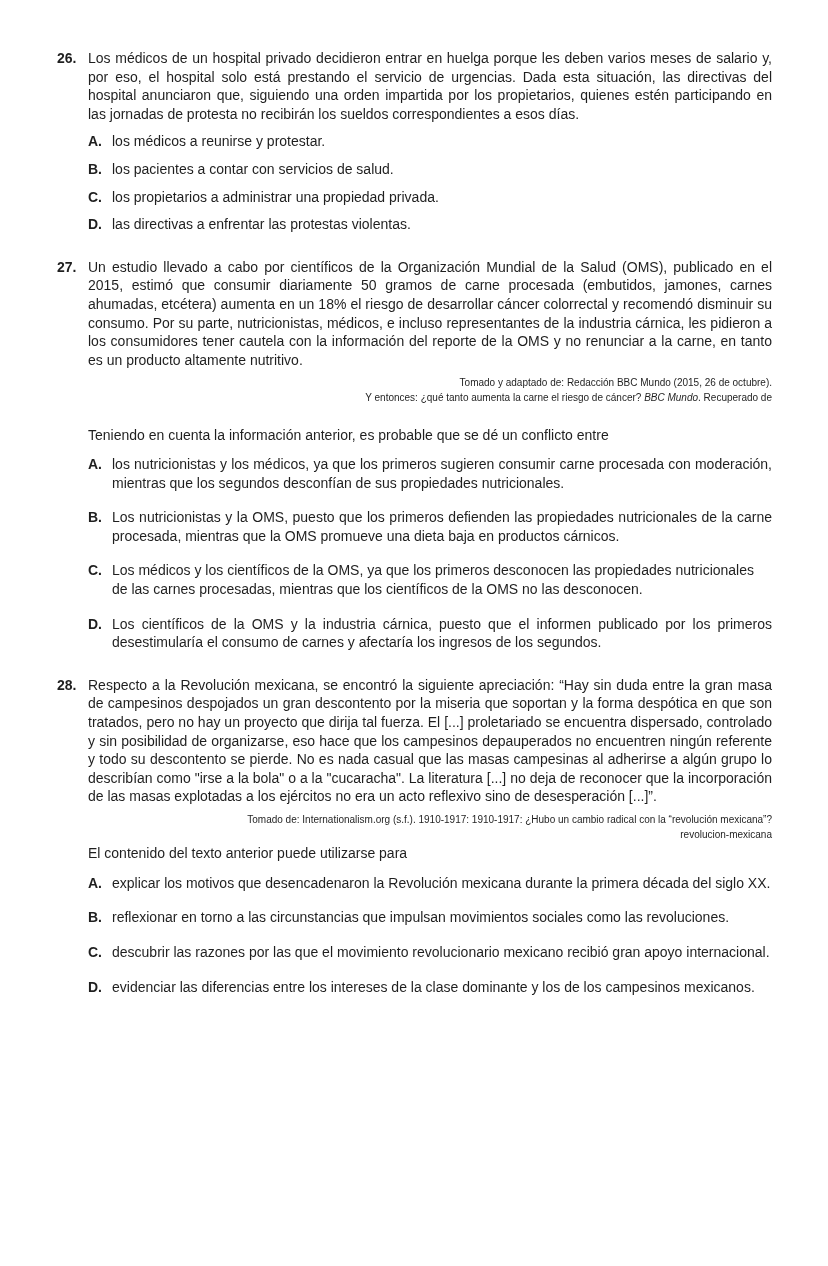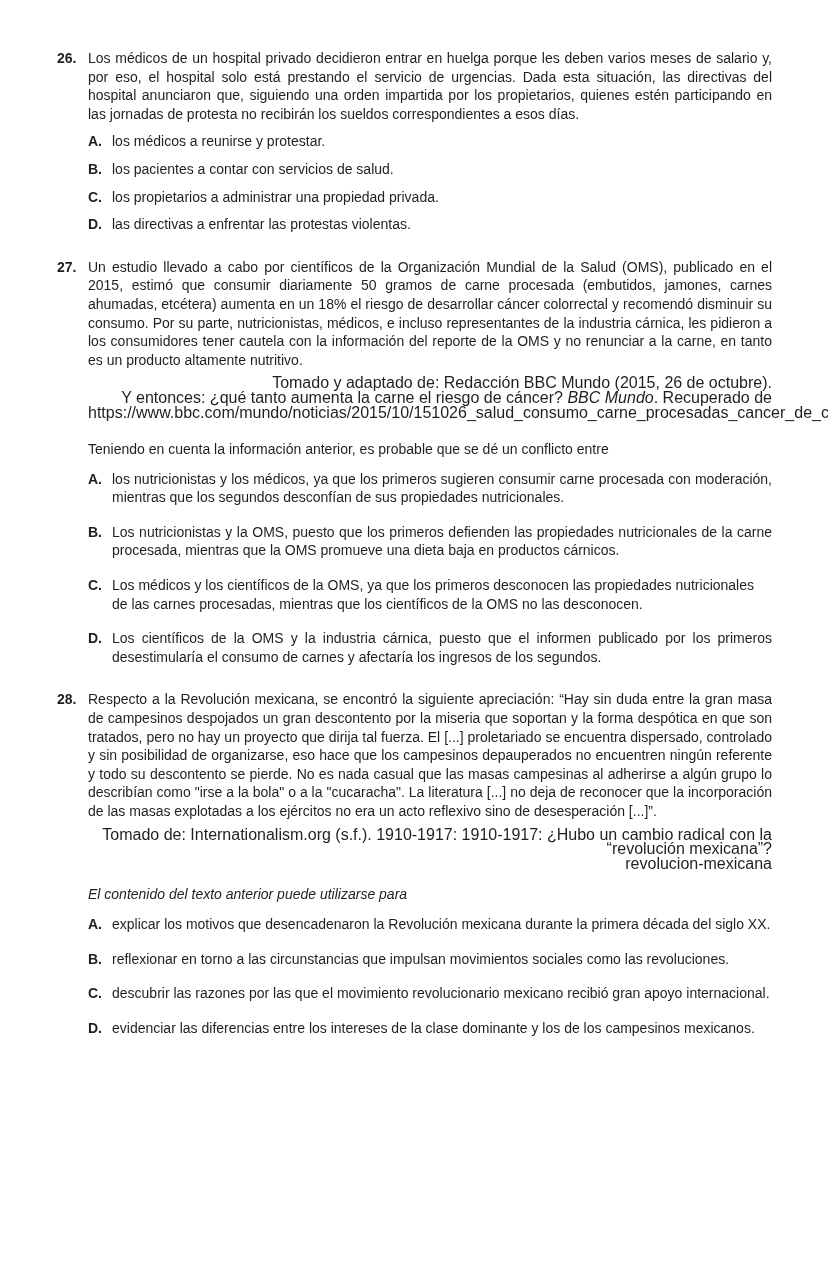--- a/index.html
+++ b/index.html
@@ -16,28 +16,28 @@
     color: #1f1f1f;
     overflow: hidden;
   }
   .question { display: flex; }
   .question + .question { margin-top: 24px; }
   .qnum { flex: 0 0 31px; width: 31px; font-weight: 700; }
   .qbody { flex: 1; min-width: 0; }
   .stem { margin: 0; text-align: justify; }
   .source {
     margin-top: 7px;
-    font-size: 16px;
+    font-size: 10px;
     line-height: 14.6px;
     text-align: right;
   }
   .source em { font-style: italic; }
   .prompt { margin: 20px 0 0 0; }
   .q27 .prompt { }
-  .q28 .prompt { margin-top: 14px; font-style: italic; }
+  .q28 .prompt { margin-top: 2px; }
   .option { display: flex; margin-top: 9px; }
   .q-loose .option { margin-top: 16px; }
   .q-loose .option.first { margin-top: 11px; }
   .olet { flex: 0 0 24px; width: 24px; font-weight: 700; }
   .otext { flex: 1; min-width: 0; }
   .otext.justify { text-align: justify; }
 </style>
 </head>
 <body>
 
@@ -68,21 +68,20 @@
     </div>
   </section>
 
   <section class="question q27 q-loose">
     <div class="qnum">27.</div>
     <div class="qbody">
       <p class="stem">Un estudio llevado a cabo por científicos de la Organización Mundial de la Salud (OMS), publicado en el 2015, estimó que consumir diariamente 50 gramos de carne procesada (embutidos, jamones, carnes ahumadas, etcétera) aumenta en un 18% el riesgo de desarrollar cáncer colorrectal y recomendó disminuir su consumo. Por su parte, nutricionistas, médicos, e incluso representantes de la industria cárnica, les pidieron a los consumidores tener cautela con la información del reporte de la OMS y no renunciar a la carne, en tanto es un producto altamente nutritivo.</p>
       <div class="source">
         <div class="sline">Tomado y adaptado de: Redacción BBC Mundo (2015, 26 de octubre).</div>
         <div class="sline"><span>Y entonces: ¿qué tanto aumenta la carne el riesgo de cáncer? </span><em>BBC Mundo</em><span>. Recuperado de</span></div>
-        <div class="sline">https://www.bbc.com/mundo/noticias/2015/10/151026_salud_consumo_carne_procesadas_cancer_de_colon_mes</div>
       </div>
       <p class="prompt">Teniendo en cuenta la información anterior, es probable que se dé un conflicto entre</p>
       <div class="options">
         <div class="option first">
           <span class="olet">A.</span>
           <span class="otext justify">los nutricionistas y los médicos, ya que los primeros sugieren consumir carne procesada con moderación, mientras que los segundos desconfían de sus propiedades nutricionales.</span>
         </div>
         <div class="option">
           <span class="olet">B.</span>
           <span class="otext justify">Los nutricionistas y la OMS, puesto que los primeros defienden las propiedades nutricionales de la carne procesada, mientras que la OMS promueve una dieta baja en productos cárnicos.</span>

